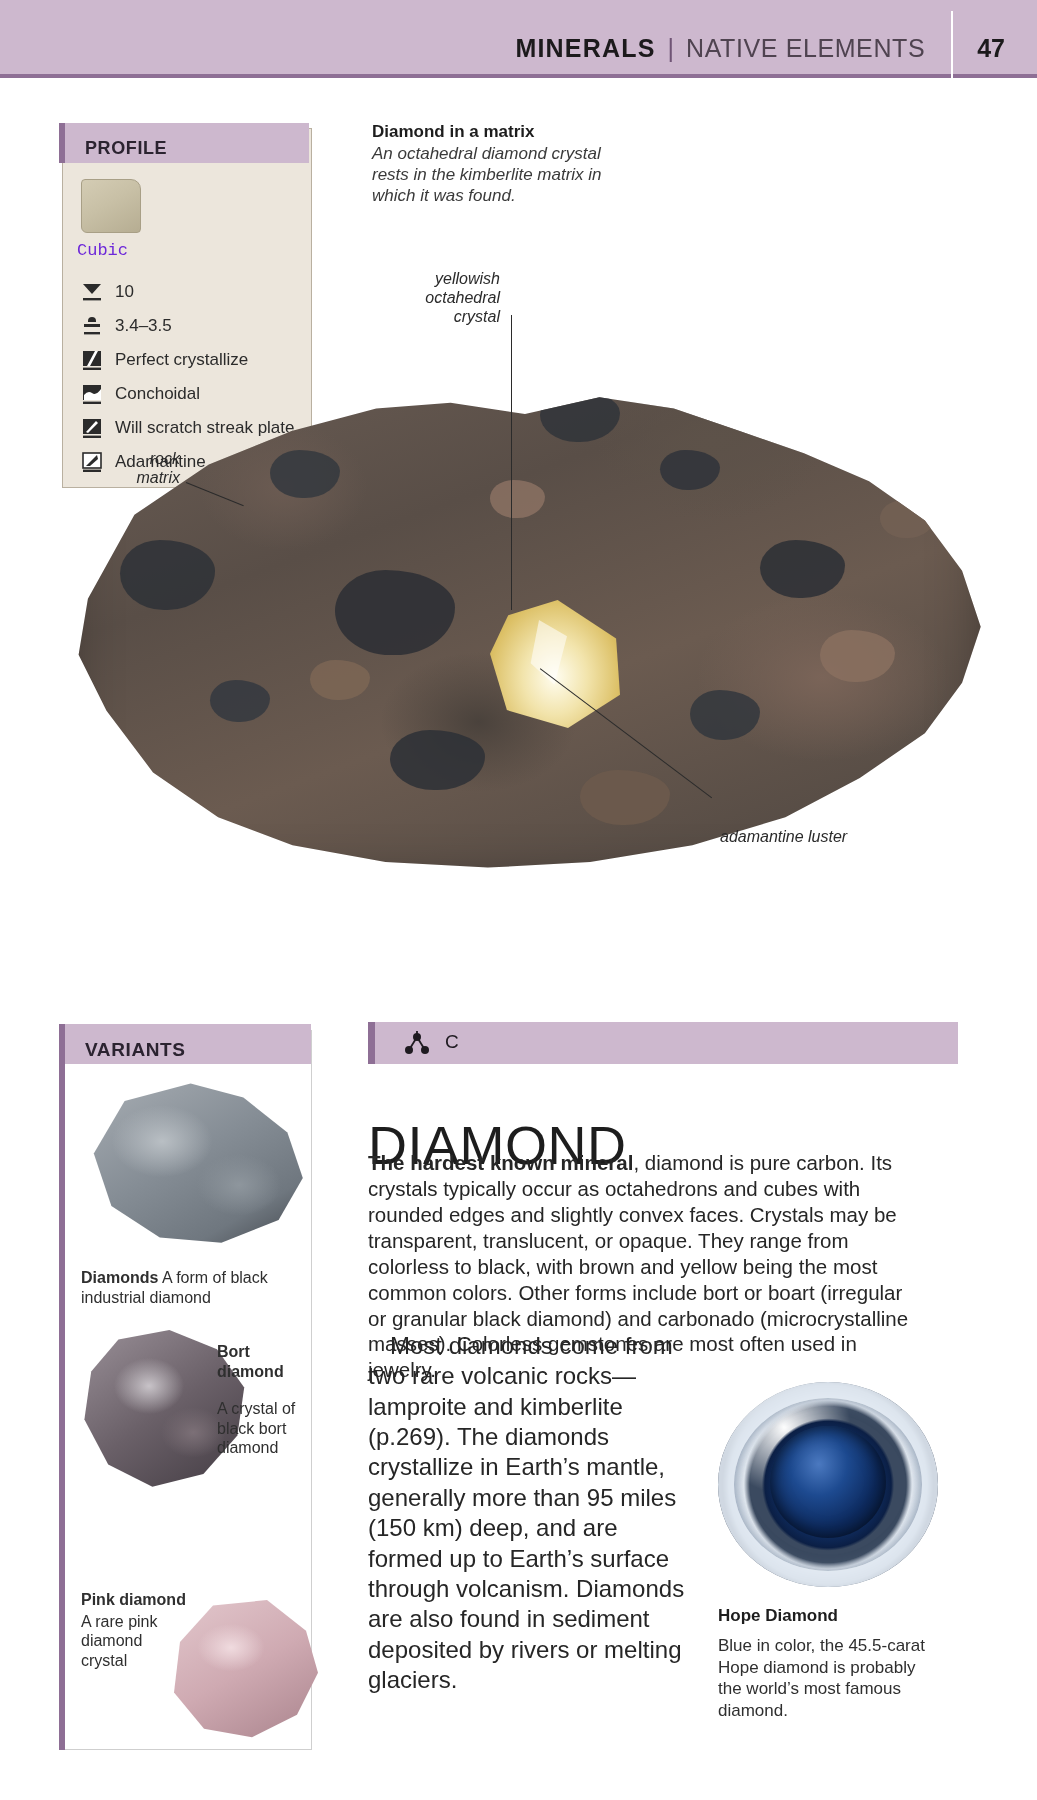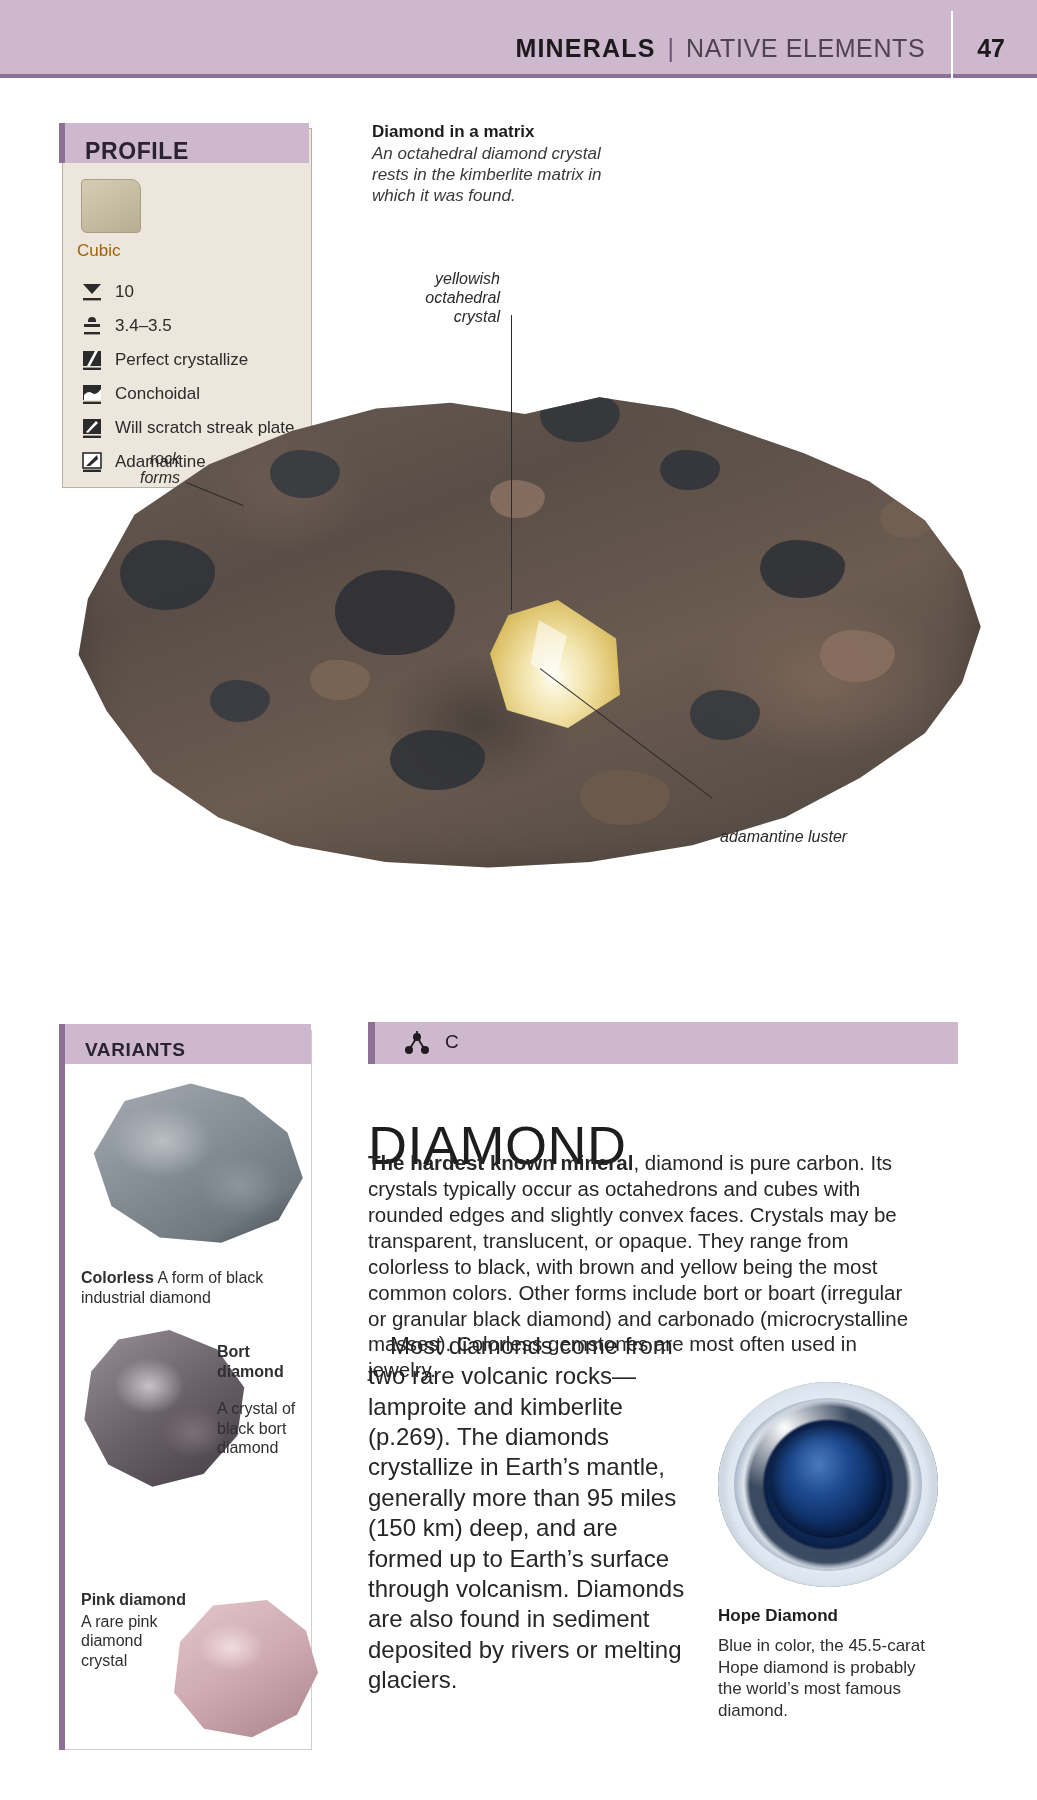--- a/index.html
+++ b/index.html
@@ -77,21 +77,21 @@
     top: -6px;
     width: 250px;
     height: 40px;
     background: #cdb8ce;
     border-left: 6px solid #8e6f95;
   }
   .profile-title {
     position: absolute;
     left: 22px;
     top: 9px;
-    font-size: 23px;
+    font-size: 18px;
     font-weight: bold;
     letter-spacing: 0.6px;
     color: #2b2330;
   }
   .profile-swatch {
     position: absolute;
     left: 18px;
     top: 50px;
     width: 60px;
     height: 54px;
@@ -100,21 +100,22 @@
     width: 100%; height: 100%;
     background: linear-gradient(150deg,#d4ccb4 0%, #c8c0a6 45%, #b6ad92 100%);
     border-radius: 4px 10px 4px 6px;
     border: 1px solid #a89f86;
   }
   .profile-system {
     position: absolute;
     left: 14px;
     top: 112px;
     font-size: 17px;
-    color: #a16207;
+    color: #6d28d9;
+    font-family: Liberation Mono, monospace;
   }
   .prop-list {
     position: absolute;
     left: 14px;
     top: 146px;
     width: 230px;
   }
   .prop-row {
     display: flex;
     align-items: center;
@@ -525,36 +526,36 @@
 
   <div class="lbl lbl-right" style="left:330px; top:-30px; width:130px;text-align:right;">
     <div>yellowish</div>
     <div>octahedral</div>
     <div>crystal</div>
   </div>
   <div class="leader" style="left:471px; top:15px; width:1.4px; height:295px;"></div>
 
   <div class="lbl lbl-right" style="left:50px; top:150px; width:90px;">
     <div>rock</div>
-    <div>forms</div>
+    <div>matrix</div>
   </div>
   <div class="leader" style="left:146px; top:182px; width:62px; height:1.4px; transform:rotate(22deg); transform-origin:left center;"></div>
 
   <div class="lbl" style="left:680px; top:528px;">adamantine luster</div>
   <div class="leader" style="left:500px; top:368px; width:215px; height:1.4px; transform:rotate(37deg); transform-origin:left center;"></div>
 </div>
 
 <div class="variants-box">
   <div class="variants-title-bar"></div>
   <div class="variants-title">VARIANTS</div>
   <div class="variants-left-rule"></div>
 
   <div class="carbonado"></div>
   <div class="var-caption" style="left:18px; top:238px; width:215px;">
-    <b>Colorless</b>
+    <b>Diamonds</b>
     <span>A form of black industrial diamond</span>
   </div>
 
   <div class="bort-img"></div>
   <div class="var-caption" style="left:154px; top:312px; width:92px;">
     <b>Bort</b><br>
     <b>diamond</b>
     <div style="margin-top:18px;">A crystal of black bort diamond</div>
   </div>
 

